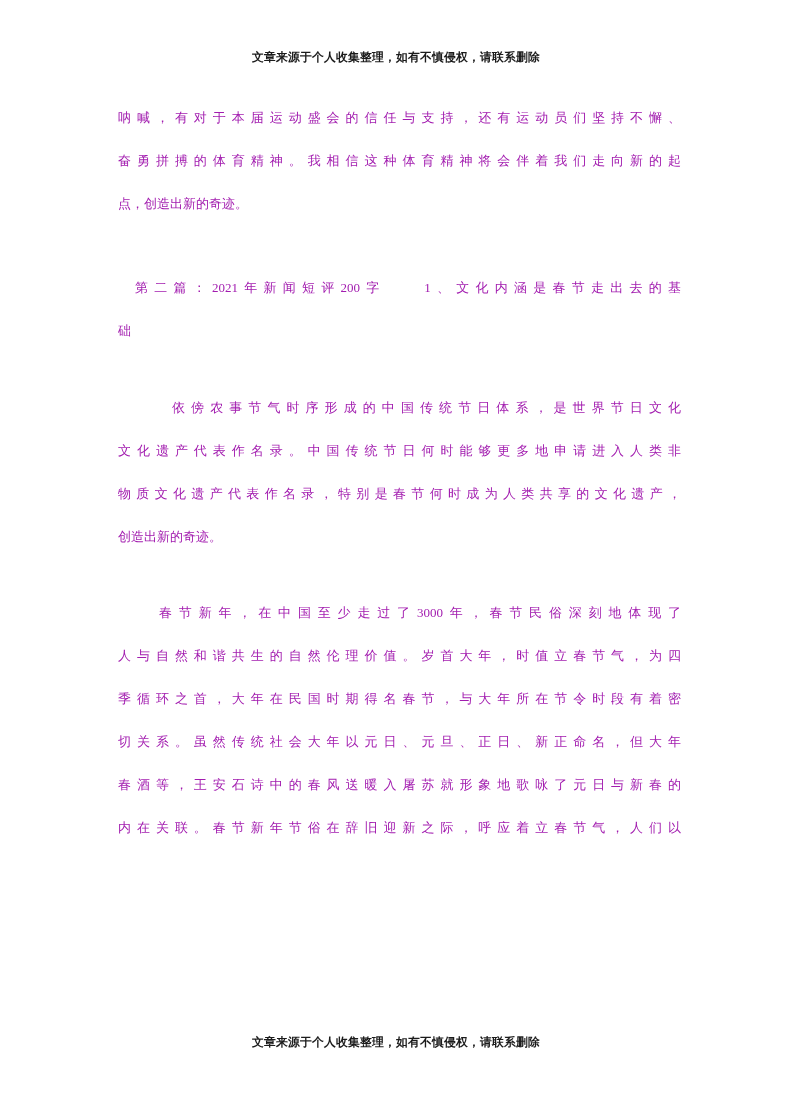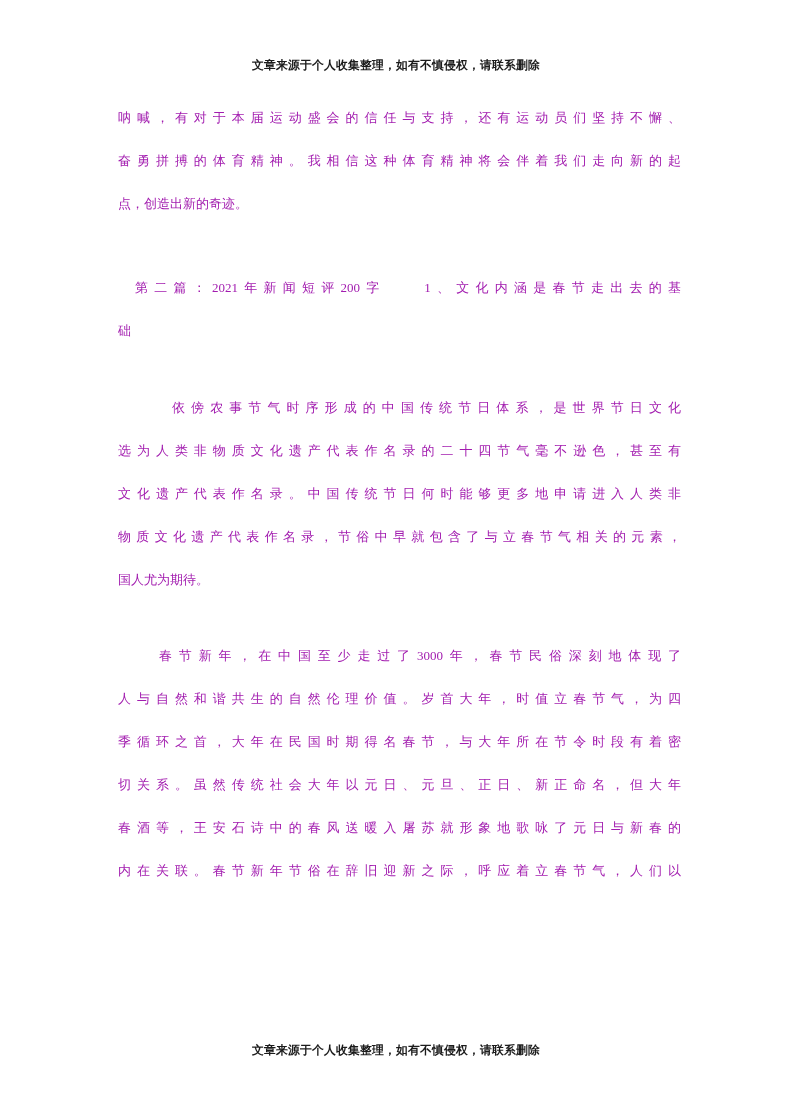--- a/index.html
+++ b/index.html
@@ -25,21 +25,20 @@
   .running-foot {
     position: absolute;
     left: 0;
     width: 792px;
     text-align: center;
     font-size: 11.8px;
     font-weight: bold;
     letter-spacing: 0.2px;
     color: #1b1b1b;
     white-space: nowrap;
-    margin-top: 8px;
   }
   .running-head { top: 50px; }
   .running-foot { top: 1035px; }
 
   .document-body {
     position: absolute;
     left: 118px;
     top: 96px;
     width: 563px;
   }
@@ -73,24 +72,23 @@
         <div class="line justify">呐喊，有对于本届运动盛会的信任与支持，还有运动员们坚持不懈、</div>
         <div class="line justify">奋勇拼搏的体育精神。我相信这种体育精神将会伴着我们走向新的起</div>
         <div class="line">点，创造出新的奇迹。</div>
       </div>
       <div class="para" style="margin-bottom: 34px;">
         <div class="line justify" style="text-indent: 17px;">第二篇：2021年新闻短评200字　　1、文化内涵是春节走出去的基</div>
         <div class="line">础</div>
       </div>
       <div class="para" style="margin-bottom: 33px;">
         <div class="line justify" style="text-indent: 54px;">依傍农事节气时序形成的中国传统节日体系，是世界节日文化</div>
-        <div class="line justify">选为人类非物质文化遗产代表作名录的二十四节气毫不逊色，甚至有</div>
         <div class="line justify">文化遗产代表作名录。中国传统节日何时能够更多地申请进入人类非</div>
-        <div class="line justify">物质文化遗产代表作名录，节俗中早就包含了与立春节气相关的元素，</div>
-        <div class="line">国人尤为期待。</div>
+        <div class="line justify">物质文化遗产代表作名录，特别是春节何时成为人类共享的文化遗产，</div>
+        <div class="line">创造出新的奇迹。</div>
       </div>
       <div class="para" style="margin-bottom: 0px;">
         <div class="line justify" style="text-indent: 41px;">春节新年，在中国至少走过了3000年，春节民俗深刻地体现了</div>
         <div class="line justify">人与自然和谐共生的自然伦理价值。岁首大年，时值立春节气，为四</div>
         <div class="line justify">季循环之首，大年在民国时期得名春节，与大年所在节令时段有着密</div>
         <div class="line justify">切关系。虽然传统社会大年以元日、元旦、正日、新正命名，但大年</div>
         <div class="line justify">春酒等，王安石诗中的春风送暖入屠苏就形象地歌咏了元日与新春的</div>
         <div class="line justify">内在关联。春节新年节俗在辞旧迎新之际，呼应着立春节气，人们以</div>
       </div>
     </div>

